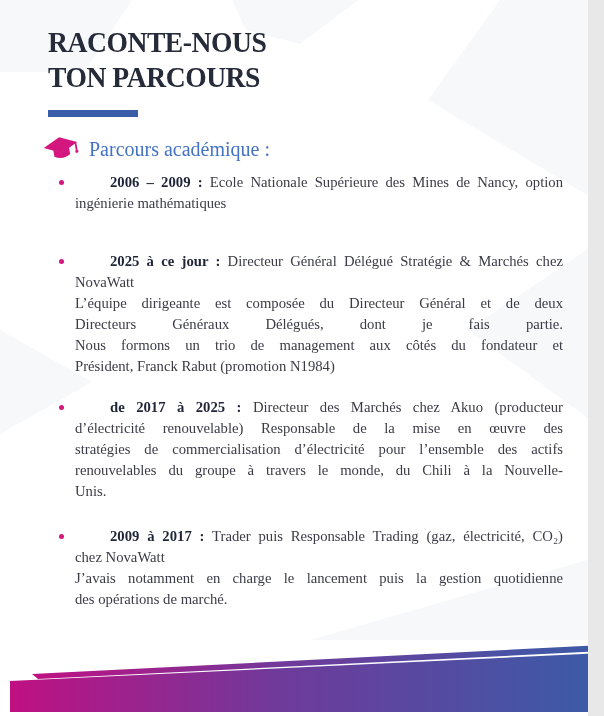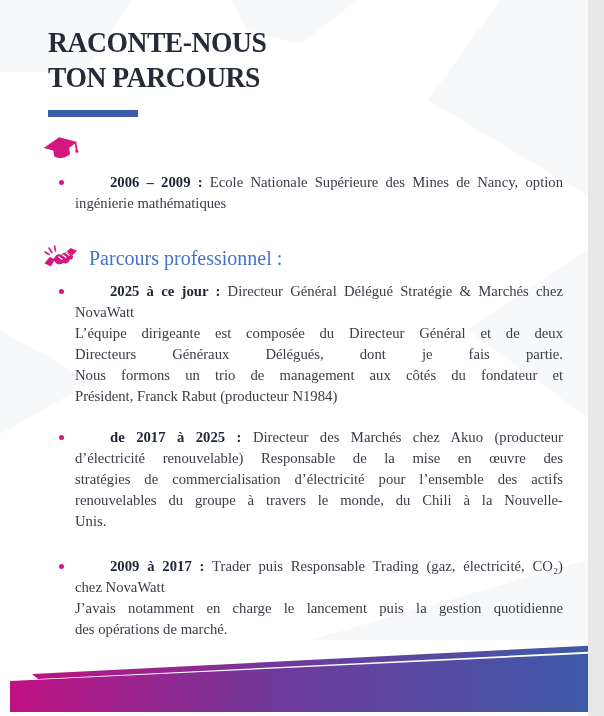--- a/index.html
+++ b/index.html
@@ -76,64 +76,43 @@
       <span class="icon">
         <svg width="38" height="28" viewBox="0 0 38 28">
           <g transform="rotate(-10 19 13)" fill="#d4177f">
             <path d="M19 2 L36 10 L19 18 L2 10 Z"></path>
             <path d="M11 13.5 L11 20.5 Q19 25.5 27 20.5 L27 13.5 L19 17.5 Z"></path>
             <rect x="33.2" y="10" width="1.8" height="8" rx="0.9"></rect>
             <circle cx="34.1" cy="19" r="1.6"></circle>
           </g>
         </svg>
       </span>
+      <span class="sec-label">Parcours académique :</span>
     </div>
     <div class="bullets">
       <div class="bullet mt8">
         <span class="dot" style="background:#d4177f"></span>
         <div class="bline"><b>2006 – 2009 :</b> <span>Ecole Nationale Supérieure des Mines de Nancy, option</span></div>
         <div class="bline last">ingénierie mathématiques</div>
       </div>
     </div>
   </div>
 
   <div class="section" id="sec-professionnel">
-    <div class="sec-head">
-      <span class="icon">
-        <svg width="38" height="28" viewBox="0 0 38 28">
-          <g stroke="#d4177f" stroke-width="1.6" stroke-linecap="round">
-            <line x1="3" y1="8" x2="7" y2="10.5"></line>
-            <line x1="7" y1="4" x2="10" y2="8.5"></line>
-            <line x1="12.5" y1="2" x2="13.5" y2="7"></line>
-          </g>
-          <g transform="rotate(-8 19 15)" fill="#d4177f">
-            <path d="M2 17 L8 11.5 L13 14.5 L8 21 Z"></path>
-            <path d="M36 9 L30 5.5 L25.5 8.5 L31 13 Z"></path>
-            <path d="M12 14 C13.5 10.5 17.5 9 19.5 11 C21.5 8.5 25.5 8.5 27.5 10.5 L30.5 12.5 C32.5 14.5 30.5 17.5 27.5 17 C26.5 20 22.5 21 20.5 19 C17.5 21.5 13.5 19.5 12.5 16.5 C10.8 16.3 10.8 14.8 12 14 Z"></path>
-          </g>
-          <g transform="rotate(-8 19 15)" stroke="#ffffff" stroke-width="1.1" stroke-linecap="round" fill="none">
-            <path d="M17 12.5 L20 15.5"></path>
-            <path d="M21 11 L24 14"></path>
-            <path d="M25 10 L27.5 12.5"></path>
-          </g>
-        </svg>
-      </span>
-      <span class="sec-label">Parcours professionnel :</span>
-    </div>
 
     <div class="bullets">
 
       <div class="bullet mt8">
         <span class="dot" style="background:#d4177f"></span>
         <div class="bline"><b>2025 à ce jour :</b> <span>Directeur Général Délégué Stratégie &amp; Marchés chez</span></div>
         <div class="bline last">NovaWatt</div>
         <div class="bline">L’équipe dirigeante est composée du Directeur Général et de deux</div>
         <div class="bline">Directeurs Généraux Délégués, dont je fais partie.</div>
         <div class="bline">Nous formons un trio de management aux côtés du fondateur et</div>
-        <div class="bline last">Président, Franck Rabut (producteur N1984)</div>
+        <div class="bline last">Président, Franck Rabut (promotion N1984)</div>
       </div>
 
       <div class="bullet mt20">
         <span class="dot" style="background:#d4177f"></span>
         <div class="bline"><b>de 2017 à 2025 :</b> <span>Directeur des Marchés chez Akuo (producteur</span></div>
         <div class="bline">d’électricité renouvelable)  Responsable de la mise en œuvre des</div>
         <div class="bline">stratégies de commercialisation d’électricité pour l’ensemble des actifs</div>
         <div class="bline">renouvelables du groupe à travers le monde, du Chili à la Nouvelle-</div>
         <div class="bline last">Unis.</div>
       </div>

